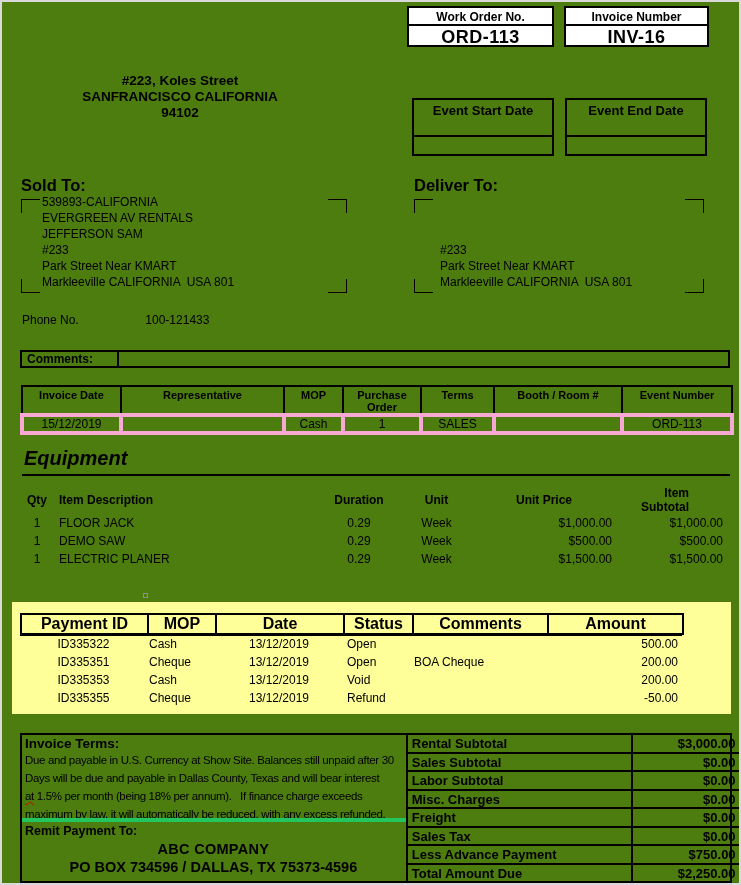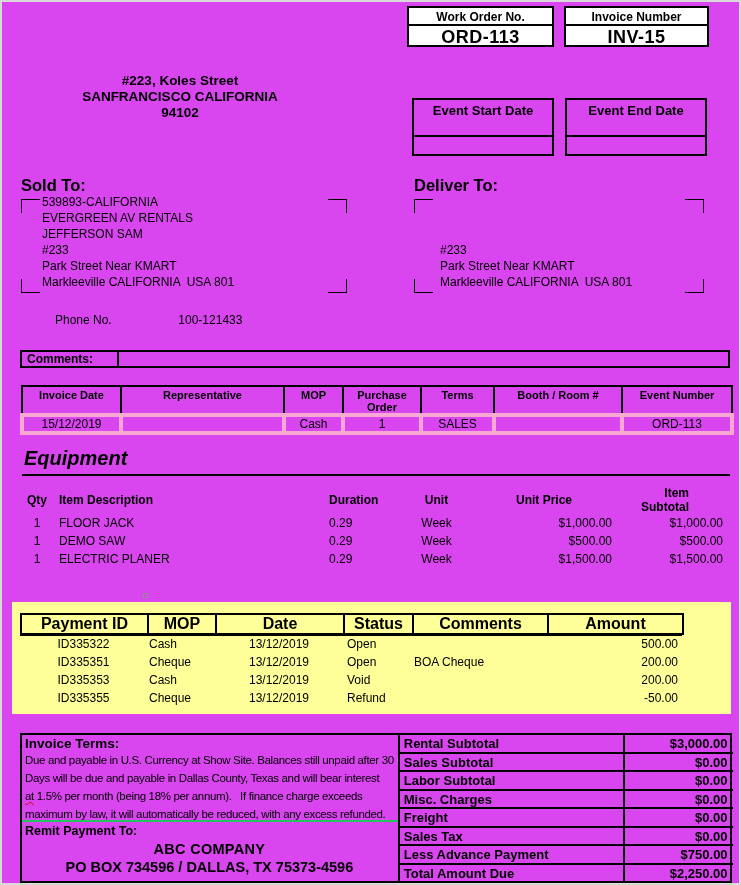--- a/index.html
+++ b/index.html
@@ -1,19 +1,19 @@
 <!DOCTYPE html>
 <html><head>
 <meta charset="utf-8">
 <style>
   * { margin:0; padding:0; box-sizing:border-box; }
   html,body { background:#fff; }
   body { font-family:"Liberation Sans","DejaVu Sans",sans-serif; color:#000; }
   #page {
-    position:relative; width:741px; height:885px; background:#d946ef;
+    position:relative; width:741px; height:885px; background:#4d7c0f;
     border:2px solid #d9d9d9; overflow:hidden;
   }
   .abs { position:absolute; }
 
   
   .ref-box { position:absolute; border:2px solid #000; background:#fff; }
   .ref-box .box-label { height:18px; border-bottom:2px solid #000; font-weight:bold; font-size:12px; text-align:center; padding-top:2px; }
   .ref-box .box-value { font-weight:bold; font-size:18px; text-align:center; padding-top:1px; letter-spacing:.5px; }
 
   
@@ -30,21 +30,21 @@
   .mark { position:absolute; width:19px; height:14px; }
   .mark.tl { left:0; top:0; border-left:1px solid #000; border-top:1px solid #000; }
   .mark.tr { right:0; top:0; border-right:1px solid #000; border-top:1px solid #000; }
   .mark.bl { left:0; bottom:0; border-left:1px solid #000; border-bottom:1px solid #000; }
   .mark.br { right:0; bottom:0; border-right:1px solid #000; border-bottom:1px solid #000; }
 
   .addr-lines { font-size:12px; line-height:16px; }
   .addr-line { height:16px; white-space:pre; }
 
   .phone-row { font-size:12px; }
-  .phone-row .ph-label { display:inline-block; width:120px;margin-left:33px; }
+  .phone-row .ph-label { display:inline-block; width:120px; }
 
   
   .comments-bar { left:18px; top:348px; width:710px; height:18px; border:2px solid #000; display:flex; }
   .comments-label { width:97px; border-right:2px solid #000; font-weight:bold; font-size:12px; padding:0 0 0 5px; }
   .comments-value { flex:1; font-size:12px; padding-left:4px; }
 
   
   table { border-collapse:collapse; table-layout:fixed; }
   .order-info { left:18px; top:383px; width:710px;border-radius:11px; }
   .order-info table { width:710px; }
@@ -52,21 +52,21 @@
   .order-info td { border:4px solid #f9a8d4; font-size:12px; text-align:center; height:18px; }
 
   
   .equip-heading { left:20px; top:445px; width:708px; border-bottom:2px solid #000; font-weight:bold; font-style:italic; font-size:20px; padding:0 0 4px 2px; }
   .equip-table { left:20px; top:484px; width:708px; }
   .equip-table table { width:708px; }
   .equip-table th, .equip-table td { font-size:12px; height:18px; font-weight:normal; }
   .equip-table th { font-weight:bold; }
   .eq-qty  { text-align:center; }
   .eq-desc { text-align:left; padding-left:7px; }
-  .eq-dur  { text-align:left;margin-top:8px; }
+  .eq-dur  { text-align:center;margin-top:8px; }
   .eq-unit { text-align:center; }
   .eq-price{ text-align:right; padding-right:2px; }
   th.eq-price { padding-right:42px; }
   .eq-sub  { text-align:right; padding-right:7px; }
   th.eq-sub { padding-right:41px; }
 
   
   .marker-square { left:141px; top:591px; width:5px; height:5px; border:1px solid #8f8f8f; }
   .payments { left:10px; top:600px; width:719px; height:112px; }
   .pay-header { position:absolute; left:8px; top:11px; width:662px; }
@@ -79,21 +79,21 @@
   .p-id   { text-align:center; }
   .p-mop  { text-align:left; padding-left:2px; }
   .p-date { text-align:center; }
   .p-stat { text-align:left; padding-left:4px; }
   .p-com  { text-align:left; padding-left:2px; }
   .p-amt  { text-align:right; padding-right:4px; }
 
   
   .bottom { left:18px; top:731px; width:712px; height:150px; border:2px solid #000; display:flex; }
   .bottom-left { width:390px; border-right:2px solid #000; display:flex; flex-direction:column; }
-  .terms-block { height:87px; border-bottom:2px solid #22c55e; padding:1px 4px 0 3px; overflow:hidden; }
+  .terms-block { height:87px; border-bottom:4px solid #22c55e; padding:1px 12px 0 3px; overflow:hidden; }
   .terms-heading { font-weight:bold; font-size:13.5px; }
   .terms-line { font-size:11.5px; line-height:18px; letter-spacing:-0.35px; white-space:pre; }
   .squiggle { text-decoration:underline; text-decoration-style:wavy; text-decoration-color:#d40000; text-decoration-thickness:1px; }
   .remit-block { flex:1; padding:2px 4px 0 3px; }
   .remit-heading { font-weight:bold; font-size:12.5px; }
   .remit-company { text-align:center; font-weight:bold; font-size:14.5px; margin-top:3px; letter-spacing:.3px; }
   .remit-address { text-align:center; font-weight:bold; font-size:14.5px; margin-top:2px; }
   .bottom-right { flex:1; display:flex; flex-direction:column; }
   .total-row { flex:1; display:flex; border-bottom:2px solid #000; }
   .total-row:last-child { border-bottom:none;gap:45px; }
@@ -104,21 +104,21 @@
 <body>
 
 <div id="page">
 
   <div class="ref-box" style="left:405px;top:4px;width:147px;height:41px;">
     <div class="box-label">Work Order No.</div>
     <div class="box-value">ORD-113</div>
   </div>
   <div class="ref-box" style="left:562px;top:4px;width:145px;height:41px;">
     <div class="box-label">Invoice Number</div>
-    <div class="box-value">INV-15</div>
+    <div class="box-value">INV-16</div>
   </div>
 
   <div class="abs company-address">
 
   <div class="addr-line">#223, Koles Street</div>
       <div class="addr-line">SANFRANCISCO CALIFORNIA</div>
       <div class="addr-line">94102</div>
     </div>
 
   <div class="event-box" style="left:410px;top:96px;">

